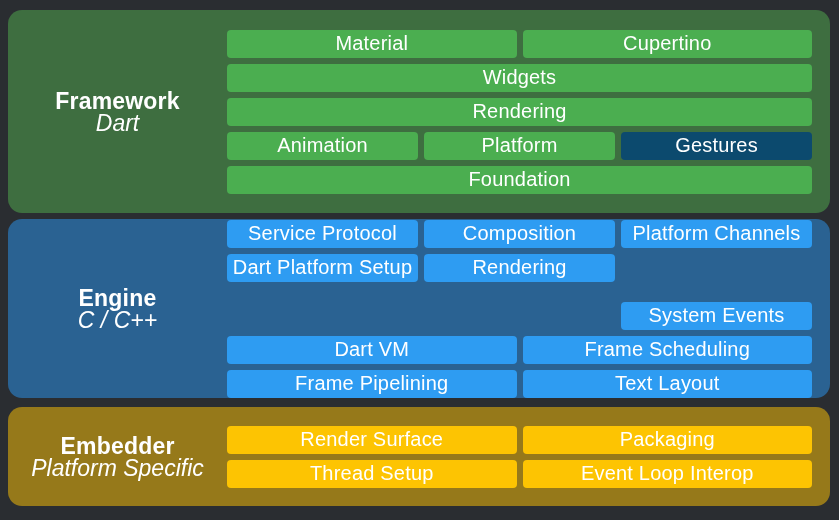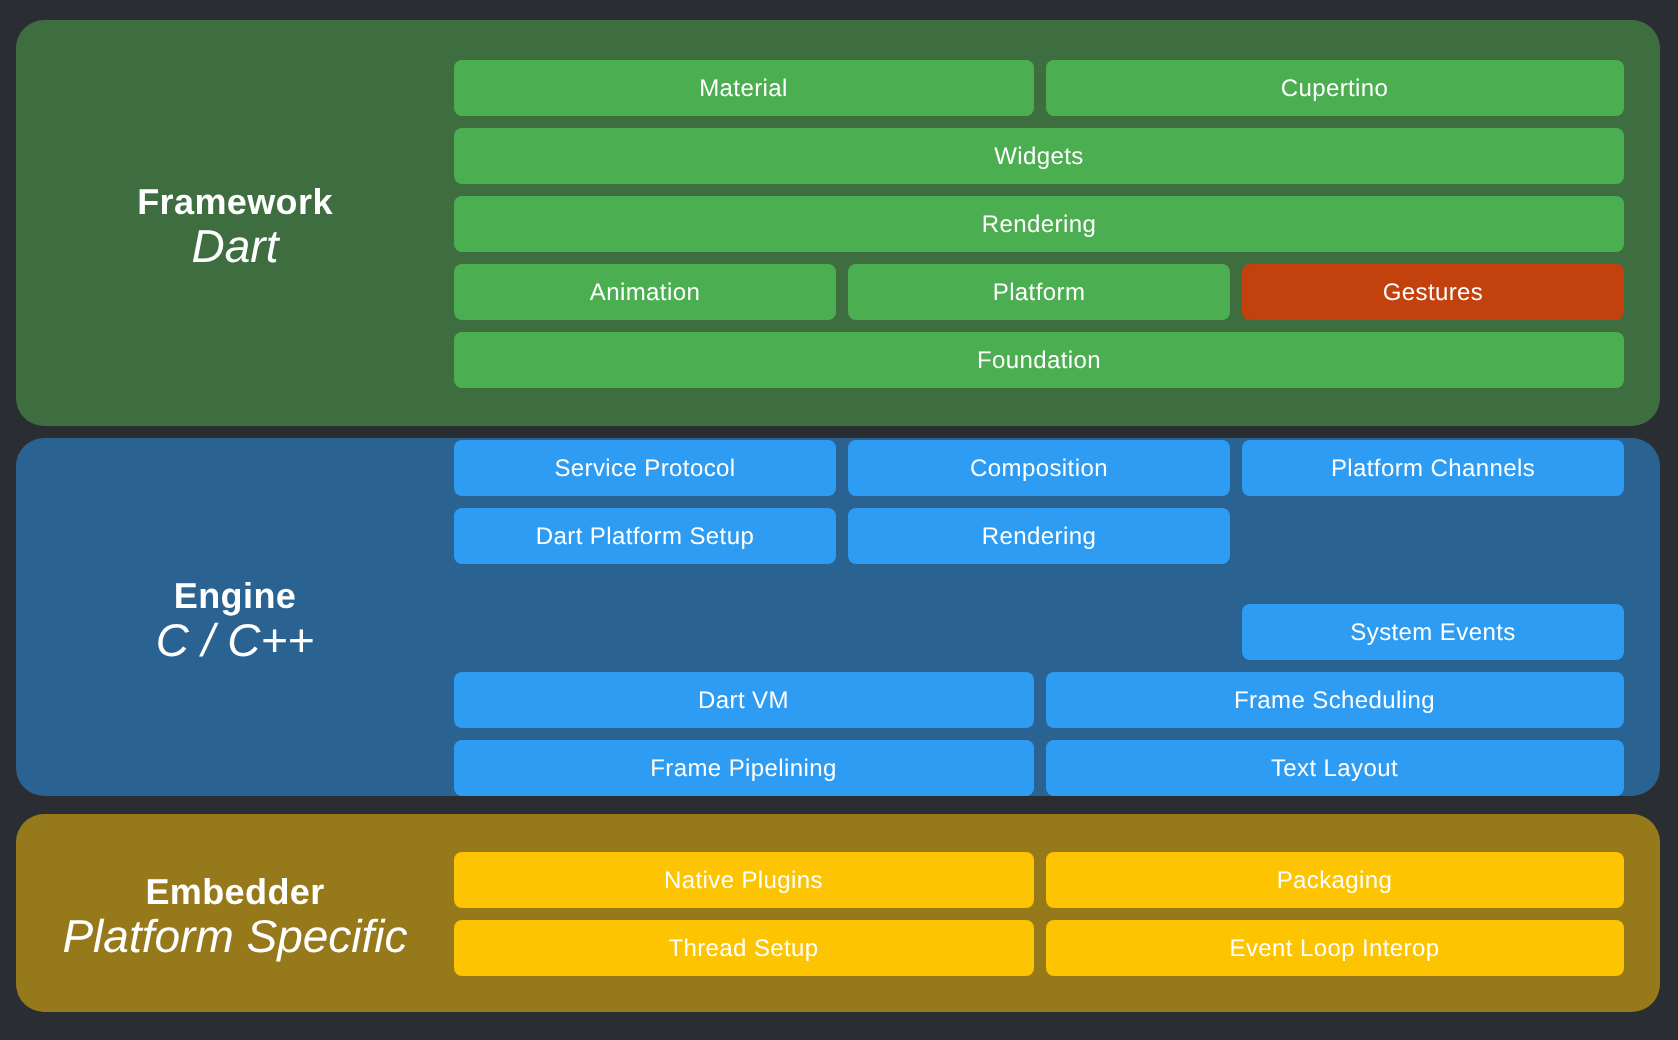--- a/index.html
+++ b/index.html
@@ -32,21 +32,21 @@
   .layer-label {
     width: 219px;
     flex: 0 0 219px;
     display: flex;
     flex-direction: column;
     justify-content: center;
     align-items: center;
     text-align: center;
   }
   .layer-title {
-    font-size: 18px;
+    font-size: 23px;
     font-weight: bold;
     line-height: 22px;
     letter-spacing: 0.2px;
   }
   .layer-subtitle {
     font-size: 23px;
     font-style: italic;
     line-height: 22px;
   }
   .layer-blocks {
@@ -61,21 +61,21 @@
     display: flex;
     gap: 6px;
   }
   .block {
     flex: 1;
     height: 28px;
     border-radius: 4px;
     display: flex;
     align-items: center;
     justify-content: center;
-    font-size: 12px;
+    font-size: 20px;
     font-weight: 500;
     white-space: nowrap;
     letter-spacing: 0.2px;
   }
 </style>
 </head>
 <body>
 
 <div class="canvas">
 
@@ -91,21 +91,21 @@
         </div>
         <div class="row">
           <div class="block" style="background: rgb(75, 174, 80);">Widgets</div>
         </div>
         <div class="row">
           <div class="block" style="background: rgb(75, 174, 80);">Rendering</div>
         </div>
         <div class="row">
           <div class="block" style="background: rgb(75, 174, 80);">Animation</div>
           <div class="block" style="background: rgb(75, 174, 80);">Platform</div>
-          <div class="block" style="background: #c2410c;">Gestures</div>
+          <div class="block" style="background: #0c4a6e;">Gestures</div>
         </div>
         <div class="row">
           <div class="block" style="background: rgb(75, 174, 80);">Foundation</div>
         </div>
       </div>
   </section>
 
   <section class="layer layer-engine" style="background: rgb(42, 98, 146);">
     <div class="layer-label">
       <div class="layer-title">Engine</div>
@@ -133,21 +133,21 @@
       </div>
   </section>
 
   <section class="layer layer-embedder" style="background: rgb(150, 121, 26);">
     <div class="layer-label">
       <div class="layer-title">Embedder</div>
       <div class="layer-subtitle">Platform Specific</div>
     </div>
     <div class="layer-blocks">
         <div class="row">
-          <div class="block" style="background: rgb(253, 196, 2);">Native Plugins</div>
+          <div class="block" style="background: rgb(253, 196, 2);">Render Surface</div>
           <div class="block" style="background: rgb(253, 196, 2);">Packaging</div>
         </div>
         <div class="row">
           <div class="block" style="background: rgb(253, 196, 2);">Thread Setup</div>
           <div class="block" style="background: rgb(253, 196, 2);">Event Loop Interop</div>
         </div>
       </div>
   </section>
 
 </div>

